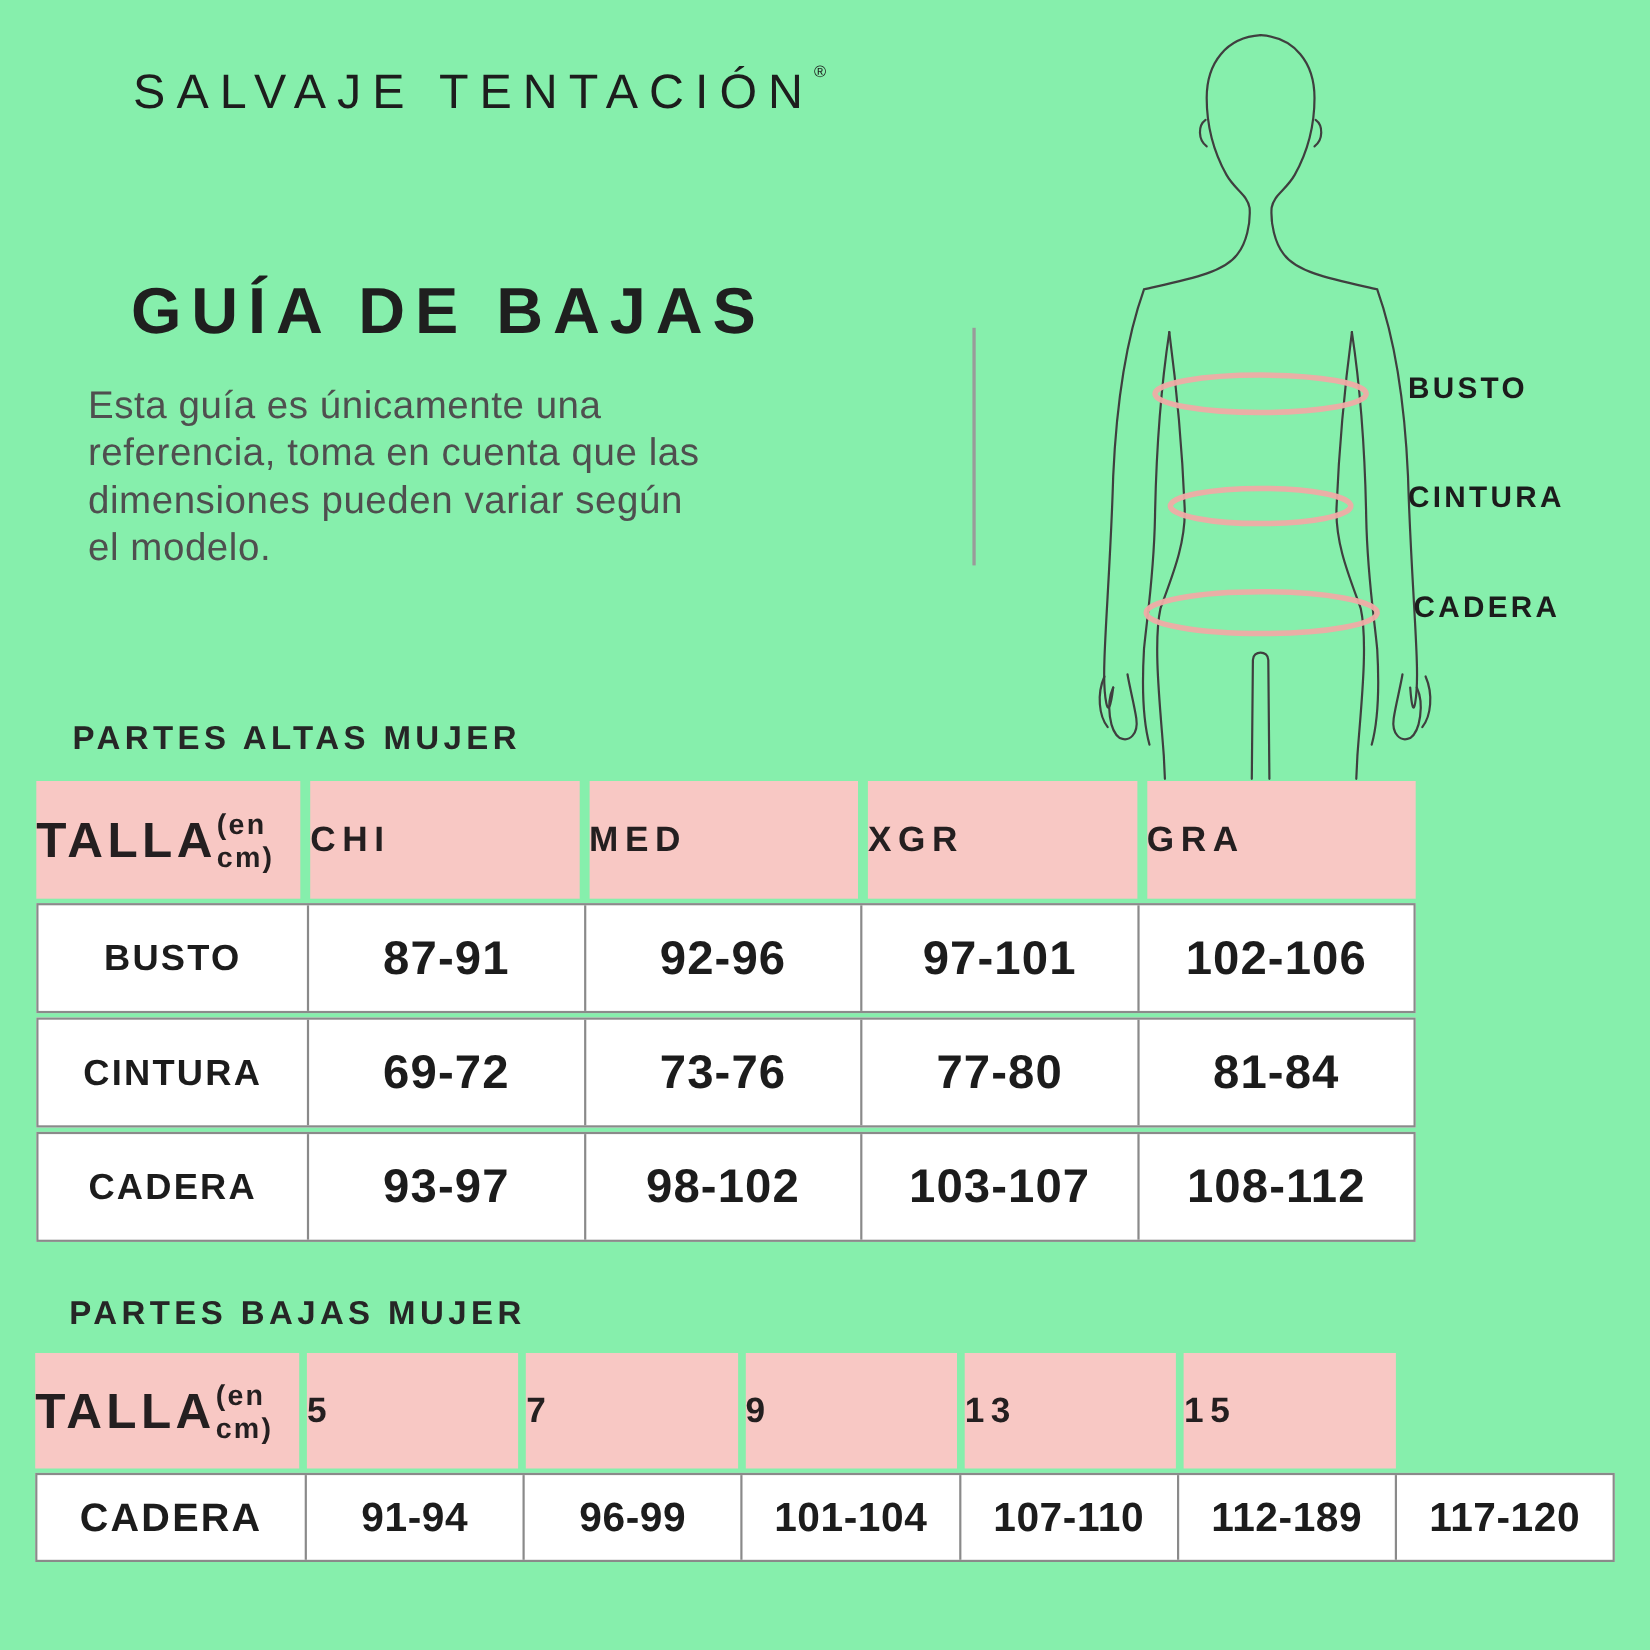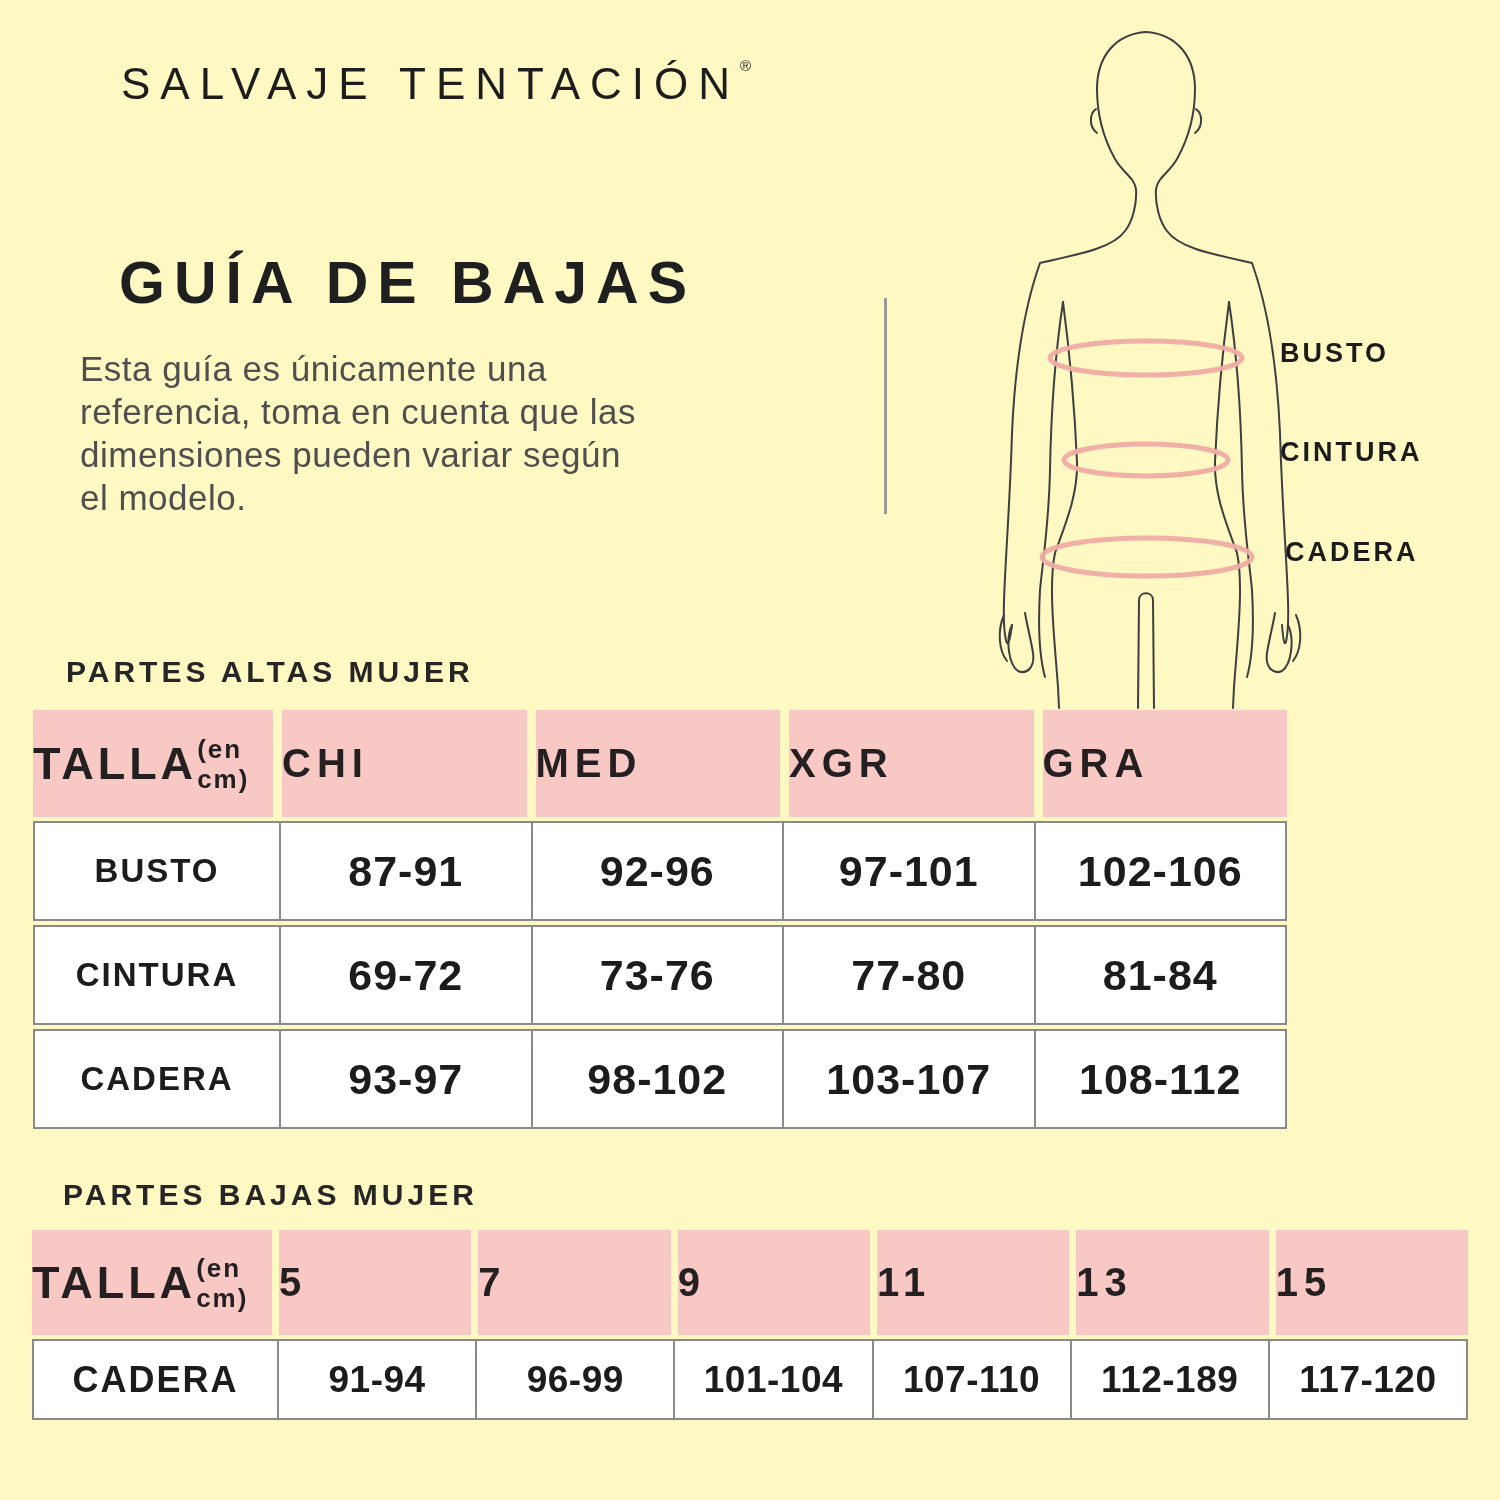--- a/index.html
+++ b/index.html
@@ -1,18 +1,18 @@
 <!DOCTYPE html>
 <html><head>
 <meta charset="utf-8">
 <style>
   html,body { margin:0; padding:0; background:#ffffff; }
   * { box-sizing:border-box; }
   .page {
-    position:relative; width:1500px; height:1500px; background:#fef9c3;
+    position:relative; width:1500px; height:1500px; background:#86efac;
     font-family:"Liberation Sans", sans-serif; color:#1e1e1e; overflow:hidden;
   }
 
   
   .brand {
     position:absolute; left:121px; top:57px;
     font-size:44px; font-weight:400; letter-spacing:10px; color:#1d1d1d;
     white-space:nowrap;
   }
   .brand sup { font-size:15px; letter-spacing:0; vertical-align:28px; }
@@ -59,21 +59,21 @@
   .t-lower { left:32px;  top:1230px; width:1436px; }
 
   .thead { display:grid; column-gap:9px; }
   .t-upper .thead { grid-template-columns:240px repeat(4,1fr); height:107px; }
   .t-lower .thead { grid-template-columns:240px repeat(6,1fr); height:105px; column-gap:7px; }
 
   .th {
     background:#f8c8c4; display:flex; flex-direction:row;
     align-items:center; justify-content:space-between;
   }
-  .th .size-label { font-size:40px; font-weight:700; letter-spacing:6px; color:#241f20; }
+  .th .size-label { font-size:32px; font-weight:700; letter-spacing:6px; color:#241f20; }
   .talla-word { font-size:45px; font-weight:700; letter-spacing:4px; color:#241f20; line-height:46px; }
   .talla-unit { font-size:26px; font-weight:700; letter-spacing:2px; color:#241f20; line-height:30px; }
 
   .trow {
     display:grid; background:#ffffff;
     border:2px solid #8a8a8a; margin-top:4px;
   }
   .t-upper .trow { grid-template-columns:244px repeat(4,1fr); height:100px; }
   .t-lower .trow { grid-template-columns:243px repeat(6,1fr); height:81px; }
 
@@ -199,23 +199,20 @@
       <div class="th">
           <span class="size-label">5</span>
         </div>
       <div class="th">
           <span class="size-label">7</span>
         </div>
       <div class="th">
           <span class="size-label">9</span>
         </div>
       <div class="th">
-          <span class="size-label">11</span>
-        </div>
-      <div class="th">
           <span class="size-label">13</span>
         </div>
       <div class="th">
           <span class="size-label">15</span>
         </div>
     </div>
     <div class="trow">
       <div class="td rowlabel">CADERA</div>
       <div class="td val">91-94</div>
       <div class="td val">96-99</div>

